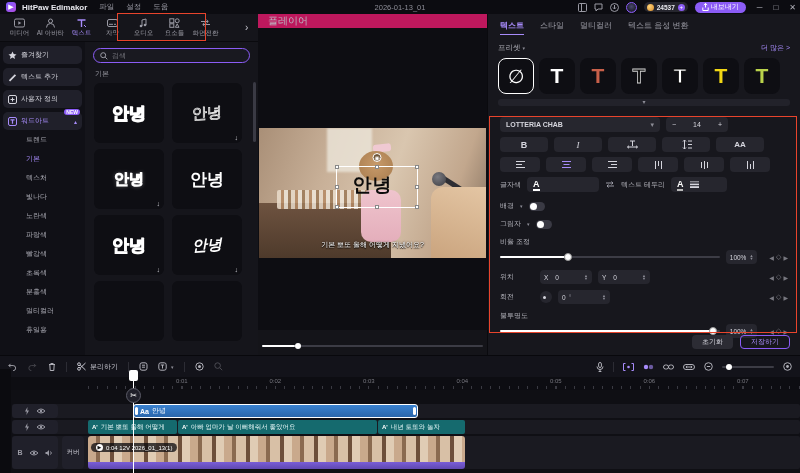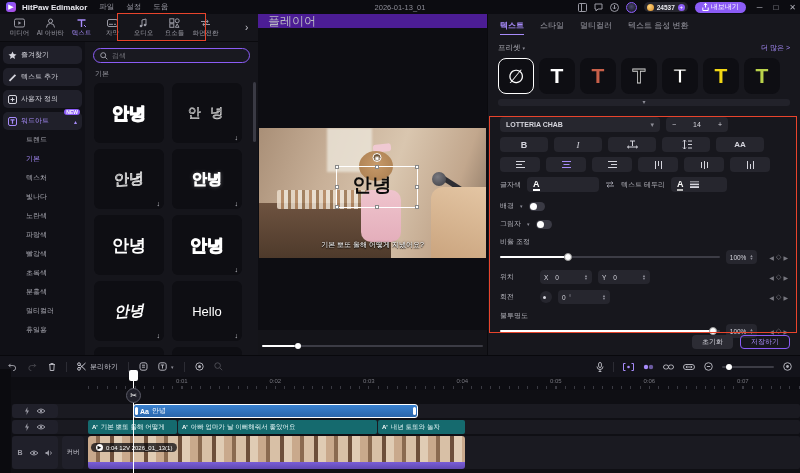--- a/index.html
+++ b/index.html
@@ -54,21 +54,21 @@
   .ct-outline-offset{font-size:15px;color:transparent;-webkit-text-stroke:.8px #eee;transform:skewY(-4deg);}
   .ct-outline-glow{font-size:15px;font-weight:bold;color:transparent;-webkit-text-stroke:.8px #fff;text-shadow:0 0 4px rgba(255,255,255,.45);}
   .ct-solid-bold{font-size:17px;font-weight:900;color:#fff;}
   .ct-solid-stroke{font-size:17px;font-weight:900;color:#fff;-webkit-text-stroke:1px #fff;}
   .ct-script{font-size:15px;font-style:italic;font-weight:bold;color:#fff;transform:rotate(-4deg);}
   .ct-plain{font-size:13px;color:#fff;}
   .sp-scroll{position:absolute;right:2px;top:40px;width:3px;height:60px;border-radius:2px;background:#3a3a44;}
 
   
   .preview{left:258px;top:14px;width:229px;height:341px;background:#141419;}
-  .pv-header{height:14px;display:flex;align-items:center;padding-left:10px;font-size:12px;color:#b9b9c2;background:#4c1d95;}
+  .pv-header{height:14px;display:flex;align-items:center;padding-left:10px;font-size:10px;color:#b9b9c2;background:#be185d;}
   .stage{position:absolute;left:0;top:14px;width:229px;height:302px;background:#0d0d12;}
   .vframe{position:absolute;left:1px;top:100px;width:227px;height:130px;background:linear-gradient(110deg,#a98f77 0%,#c8b098 30%,#d9c6af 55%,#c2a78d 80%,#7d6a59 100%);overflow:hidden;}
   .vwin{position:absolute;left:30%;top:0;width:20%;height:34%;background:#ece6da;opacity:.8;filter:blur(1px);}
   .vdesk{position:absolute;left:0;bottom:0;width:58%;height:42%;background:linear-gradient(180deg,#6e5340,#4e3a2b);}
   .vcos{position:absolute;left:8%;bottom:38%;width:40%;height:14%;background:repeating-linear-gradient(90deg,#e9dccb 0 4px,#b58a64 4px 7px,#efe7da 7px 11px,#9c7a58 11px 14px);border-radius:2px;opacity:.85;}
   .vdog-head{position:absolute;left:44%;top:18%;width:34px;height:30px;border-radius:50%;background:radial-gradient(circle at 50% 45%,#c79a6a,#a87c4e);}
   .vdog-bow{position:absolute;left:50%;top:12%;width:18px;height:8px;background:#f0c9d2;border-radius:3px;transform:rotate(-6deg);}
   .vdog-body{position:absolute;left:45%;top:48%;width:40px;height:52px;border-radius:10px;background:linear-gradient(180deg,#efc4cd,#e4aebb);}
   .vmic{position:absolute;left:76%;top:34%;width:14px;height:14px;border-radius:50%;background:radial-gradient(circle at 40% 35%,#7a7a80,#3c3c42);}
   .vmic-arm{position:absolute;left:80%;top:44%;width:34px;height:5px;background:#2e2e33;transform:rotate(32deg);}
@@ -337,44 +337,36 @@
           <line x1="5.2" y1="5.2" x2="7.3" y2="7.3" stroke="#9a9aa4"></line>
         </svg>
       <span class="search-ph">검색</span>
     </div>
     <div class="sec-label">기본</div>
     <div class="cards" id="cards">
         <div class="card">
           <span class="ct ct-outline-round">안녕</span>
         </div>
         <div class="card">
-          <span class="ct ct-outline-thin">안 녕</span>
-          <span class="dl">↓</span>
-        </div>
-        <div class="card">
           <span class="ct ct-outline-offset">안녕</span>
           <span class="dl">↓</span>
         </div>
         <div class="card">
           <span class="ct ct-outline-glow">안녕</span>
           <span class="dl">↓</span>
         </div>
         <div class="card">
           <span class="ct ct-solid-bold">안녕</span>
         </div>
         <div class="card">
           <span class="ct ct-solid-stroke">안녕</span>
           <span class="dl">↓</span>
         </div>
         <div class="card">
           <span class="ct ct-script">안녕</span>
-          <span class="dl">↓</span>
-        </div>
-        <div class="card">
-          <span class="ct ct-plain">Hello</span>
           <span class="dl">↓</span>
         </div>
         <div class="card"></div>
         <div class="card"></div>
       </div>
     <div class="sp-scroll"></div>
   </div>
 
   <div class="abs preview">
     <div class="pv-header">플레이어</div>

